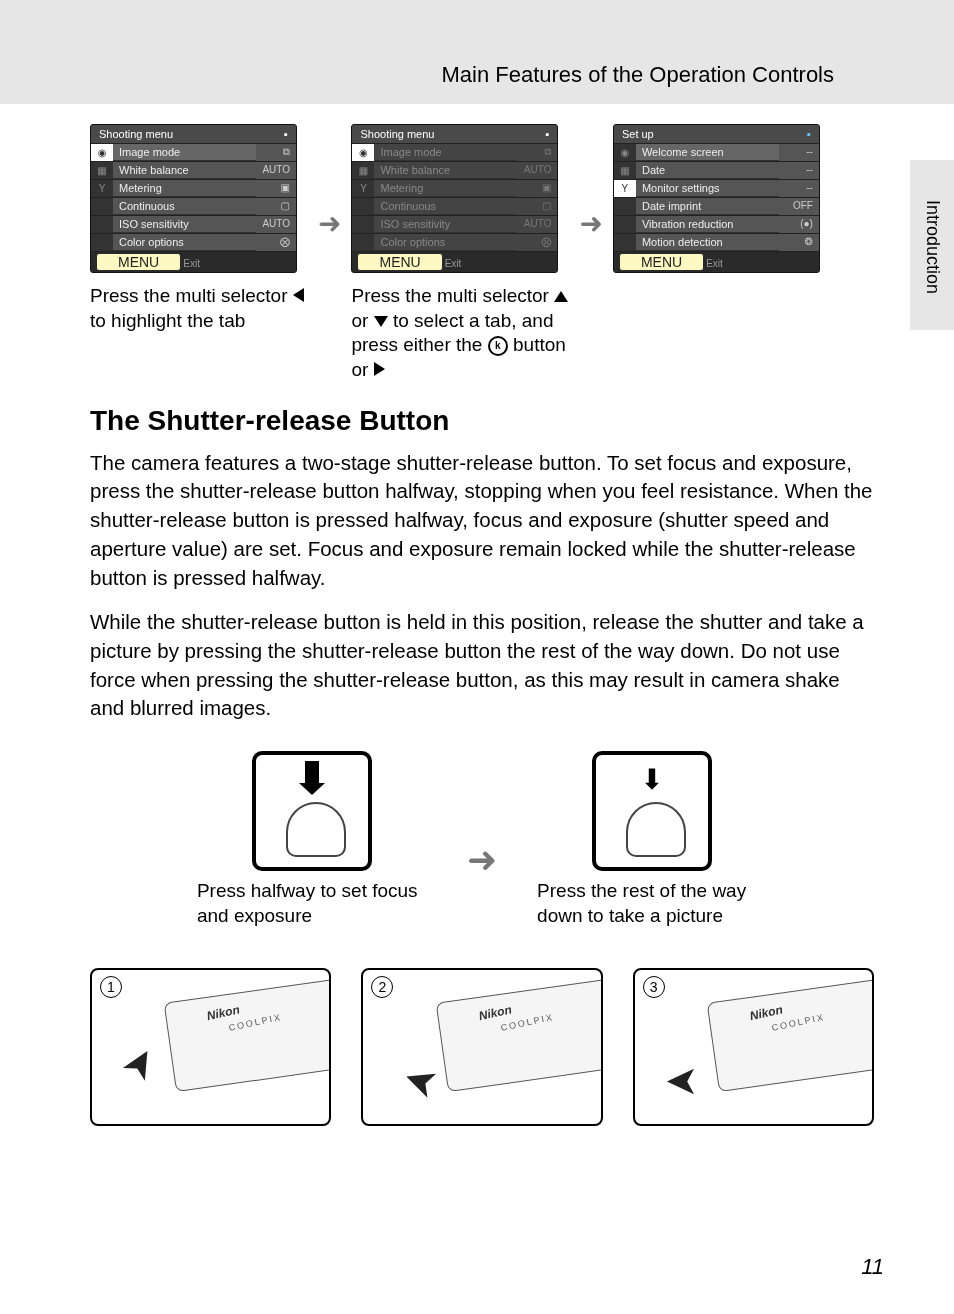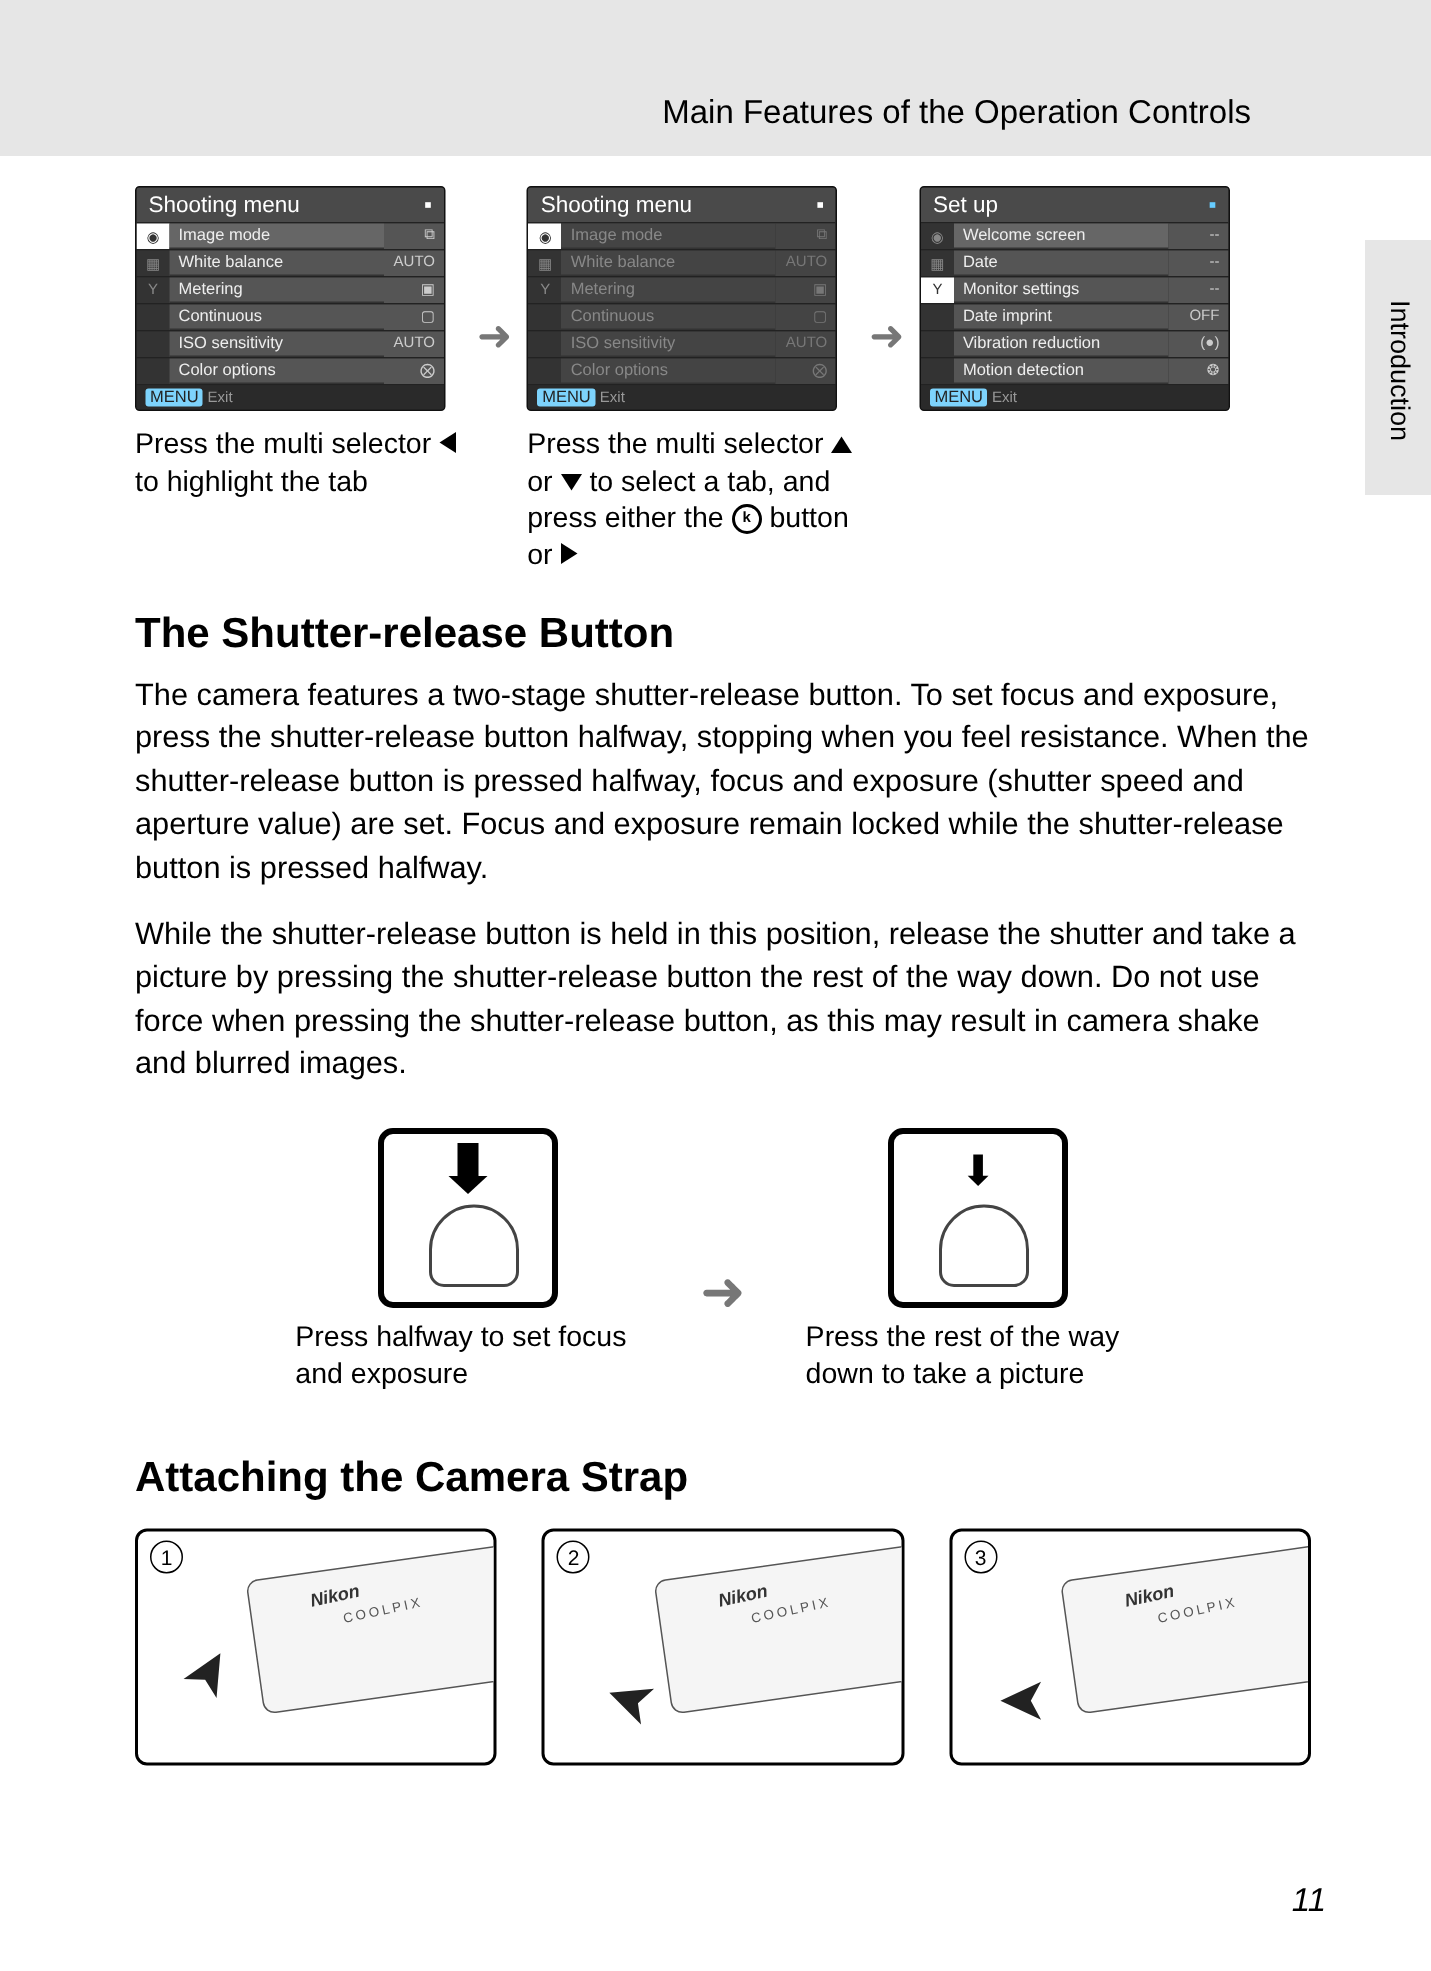--- a/index.html
+++ b/index.html
@@ -63,21 +63,21 @@
     background: #2f2f2f;
     border: 1px solid #111;
     border-radius: 3px;
     overflow: hidden;
     font-size: 11px;
     color: #ddd;
   }
   .menu-title {
     background: #4a4a4a;
     padding: 3px 8px;
-    font-size: 15px;
+    font-size: 11px;
     color: #fff;
     display: flex;
     justify-content: space-between;
     border-bottom: 1px solid #222;
   }
   .menu-row {
     display: flex;
     align-items: stretch;
     border-bottom: 1px solid #222;
   }
@@ -120,24 +120,24 @@
     color: #777;
     background: #444;
   }
   .menu-footer {
     padding: 2px 6px;
     font-size: 10px;
     color: #999;
     background: #2a2a2a;
   }
   .menu-footer .menu-tag {
-    background: #7dd3fc;
+    background: #fef9c3;
     color: #222;
-    font-size: 11px;
-    padding: 0 3px;
+    font-size: 14px;
+    padding: 0 21px;
     border-radius: 2px;
     margin-right: 3px;
   }
   .caption {
     font-size: 19px;
     line-height: 1.3;
     margin-top: 11px;
     width: 230px;
   }
   .arrow-between {
@@ -477,21 +477,20 @@
     <div class="shutter-arrow">➜</div>
     <div class="shutter-col">
       <div class="shutter-box">
         <div class="down-arrow">⬇</div>
         <div class="finger"></div>
       </div>
       <div class="shutter-caption">Press the rest of the way down to take a picture</div>
     </div>
   </div>
 
-  <h2>Attaching the Camera Strap</h2>
   <div class="strap-row">
     <div class="strap-box">
       <div class="strap-num">1</div>
       <div class="camera-body">
         <div class="camera-label">Nikon</div>
         <div class="camera-sublabel">COOLPIX</div>
       </div>
       <div class="strap-arrow-shape" style="left:30px;top:70px;transform:rotate(-60deg)">➤</div>
     </div>
     <div class="strap-box">

